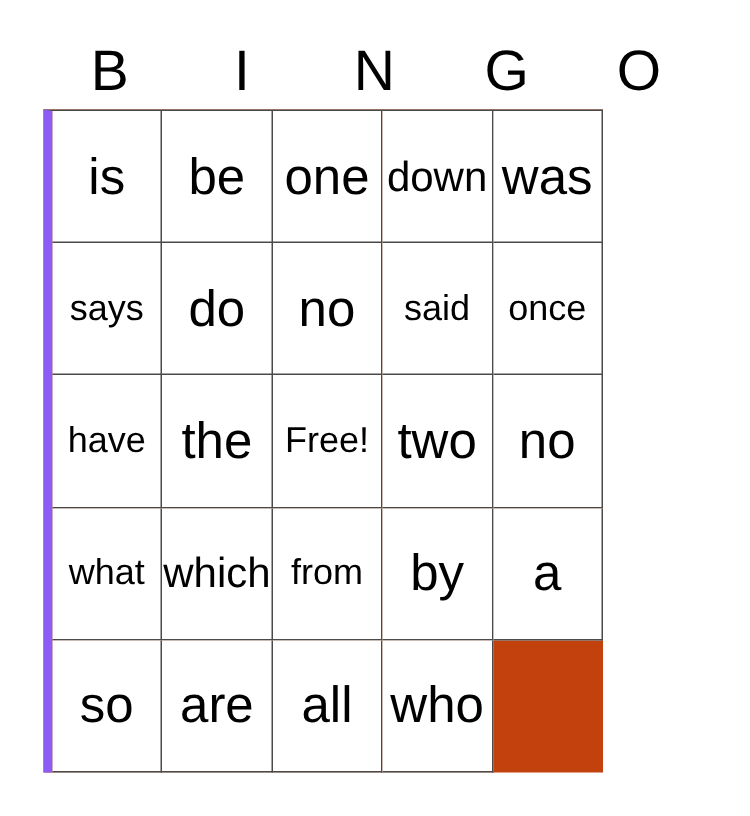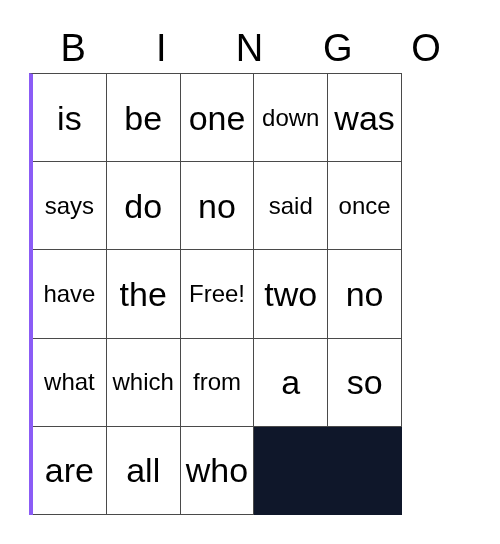--- a/index.html
+++ b/index.html
@@ -47,25 +47,25 @@
 
   
   .grid {
     position: absolute;
     left: 29px;
     top: 73px;
     width: 373px;
     height: 442px;
     box-sizing: border-box;
     border-top: 1px solid #4a4a4a;
-    border-left: 4px solid #8b5cf6;
+    border-left: 6px solid #8b5cf6;
     display: grid;
     grid-template-columns: repeat(5, 1fr);
     grid-template-rows: repeat(5, 1fr);
-    background: #0f172a;
+    background: #c2410c;
   }
   .cell {
     box-sizing: border-box;
     border-right: 1px solid #4a4a4a;
     border-bottom: 1px solid #4a4a4a;
     display: flex;
     align-items: center;
     justify-content: center;
     overflow: hidden;
     background: #ffffff;
@@ -74,21 +74,21 @@
     display: block;
     text-align: center;
     line-height: 1;
     white-space: nowrap;
     color: #000000;
     font-weight: 400;
   }
   
   .fit-lg { font-size: 34px; }
   .fit-md { font-size: 24px; }
-  .fit-sm { font-size: 24px; }
+  .fit-sm { font-size: 28px; }
 </style>
 </head>
 <body>
 
 <div id="bingo-card">
 
   <div class="header-row">
     <div class="header-cell">B</div>
     <div class="header-cell">I</div>
     <div class="header-cell">N</div>
@@ -148,20 +148,23 @@
 
     <div class="cell">
         <span class="cell-text fit-md">what</span>
       </div>
     <div class="cell">
         <span class="cell-text fit-sm">which</span>
       </div>
     <div class="cell">
         <span class="cell-text fit-md">from</span>
       </div>
+    <div class="cell">
+        <span class="cell-text fit-lg">by</span>
+      </div>
 
     <div class="cell">
         <span class="cell-text fit-lg">a</span>
       </div>
     <div class="cell">
         <span class="cell-text fit-lg">so</span>
       </div>
     <div class="cell">
         <span class="cell-text fit-lg">are</span>
       </div>

